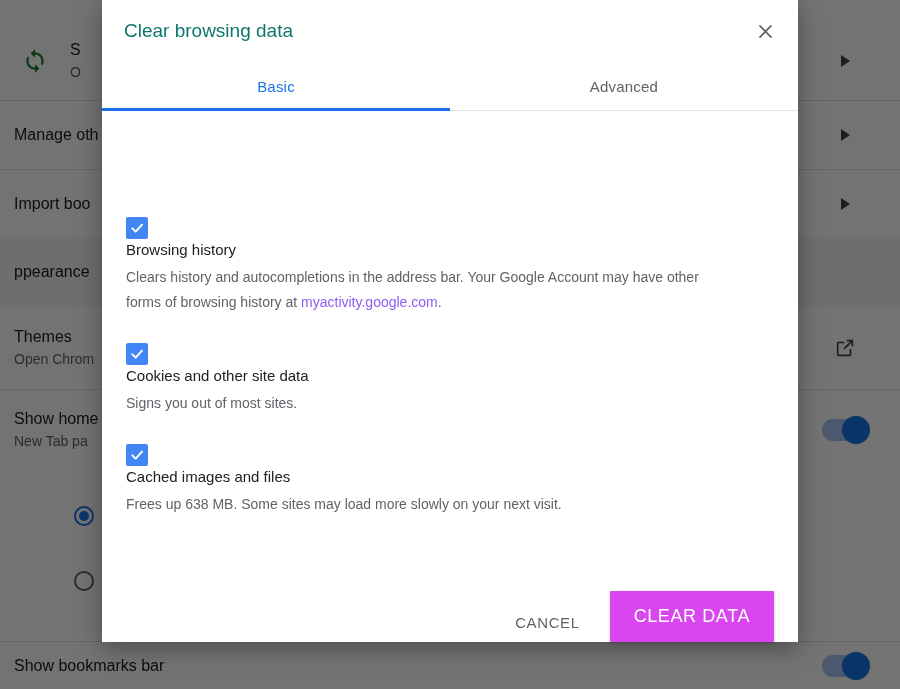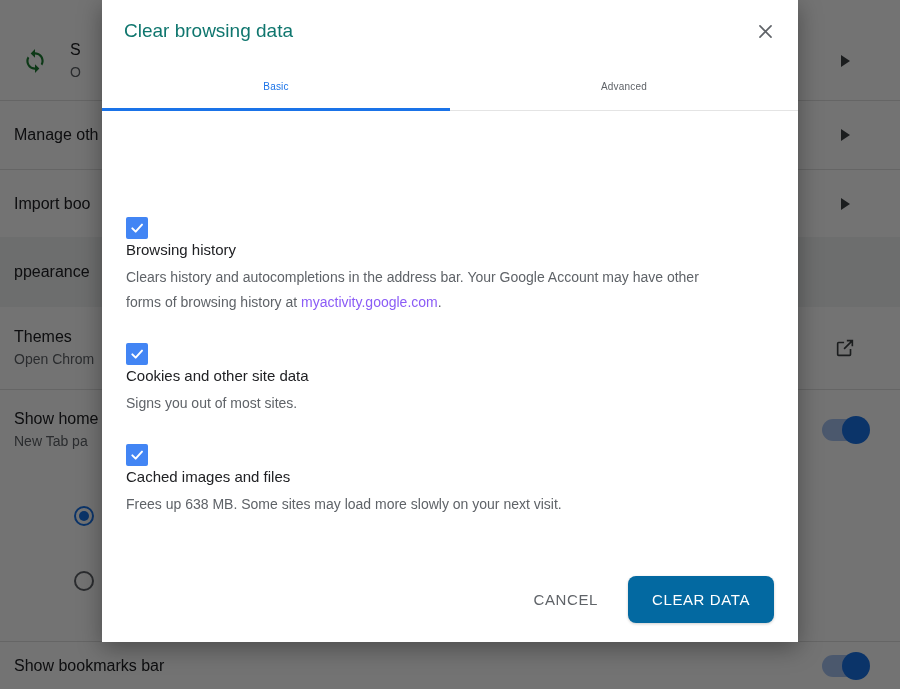--- a/index.html
+++ b/index.html
@@ -160,21 +160,21 @@
     height: 48px;
     flex: 0 0 auto;
     display: flex;
     border-bottom: 1px solid #e4e4e4;
   }
   .dlg-tab {
     flex: 1 1 50%;
     display: flex;
     align-items: center;
     justify-content: center;
-    font-size: 10px;
+    font-size: 15px;
     color: #5f6368;
     cursor: pointer;
     letter-spacing: 0.2px;
   }
   .dlg-tab.active { color: #1a73e8; }
   .tab-indicator {
     position: absolute;
     left: 0;
     bottom: -1px;
     width: 50%;
@@ -269,43 +269,43 @@
     color: #8b5cf6;
     text-decoration: none;
   }
   .opt-align-1 { margin-top: 22px; }
   .opt-align-n { margin-top: 0px; }
 
   .dlg-footer {
     flex: 0 0 auto;
     height: 86px;
     display: flex;
-    align-items: center;
+    align-items: flex-end;
     justify-content: flex-end;
     padding-right: 24px;
     box-sizing: border-box;
   }
   .btn-cancel {
     font-size: 15px;
     color: #5f6368;
     letter-spacing: 0.6px;
     padding: 11px 16px;
     margin-right: 14px;
     cursor: pointer;
     background: none;
     border: none;
     font-family: inherit;
   }
   .btn-primary {
-    font-size: 15px;
+    font-size: 18px;
     color: #ffffff;
     letter-spacing: 0.6px;
-    background: #0369a1;
+    background: #d946ef;
     border: none;
-    border-radius: 8px;
+    border-radius: 1px;
     padding: 15px 24px;
     cursor: pointer;
     font-family: inherit;
     box-shadow: 0 1px 3px rgba(0,0,0,0.2);
   }
 </style>
 </head>
 <body>
 
 <div id="bg-page">

